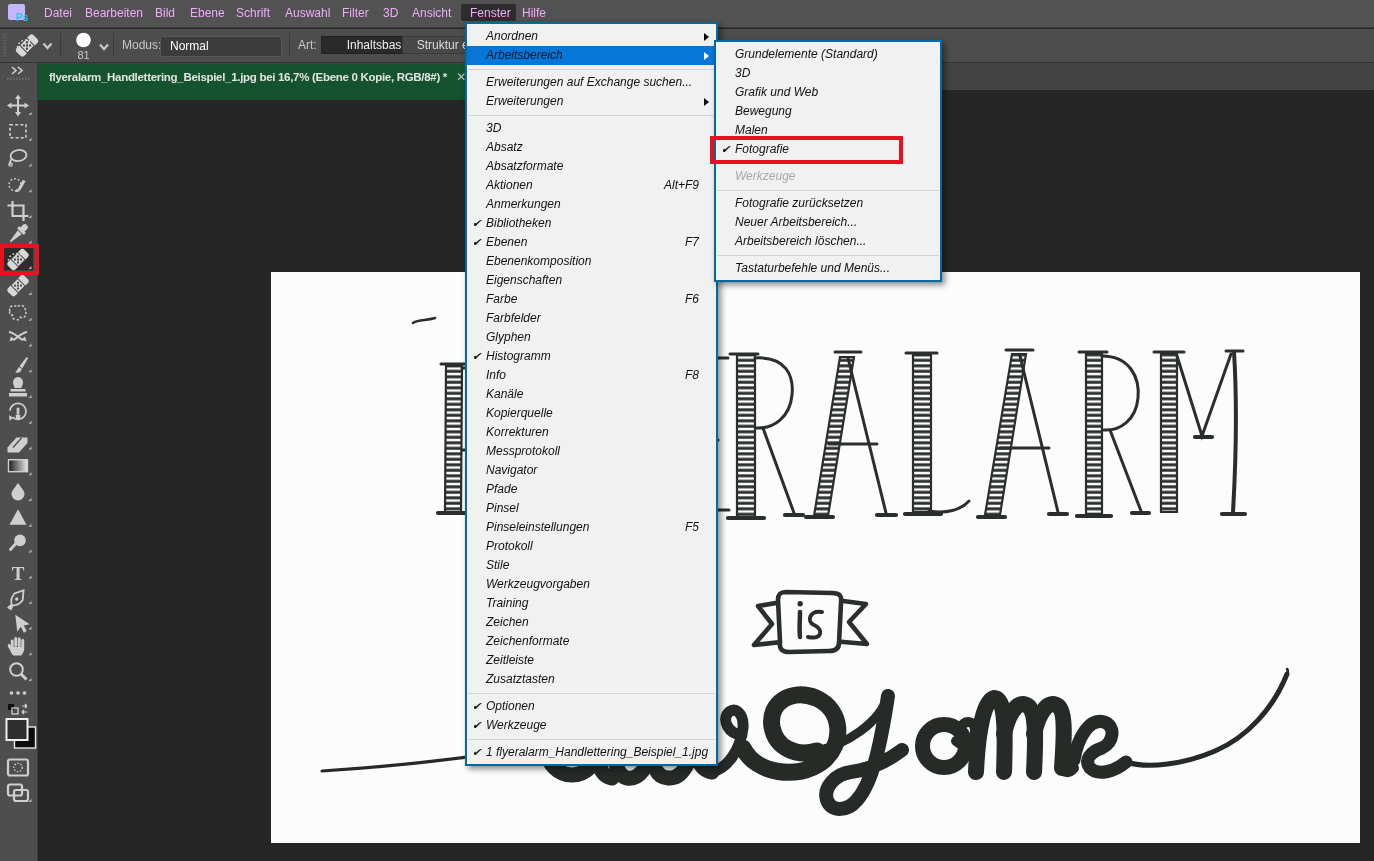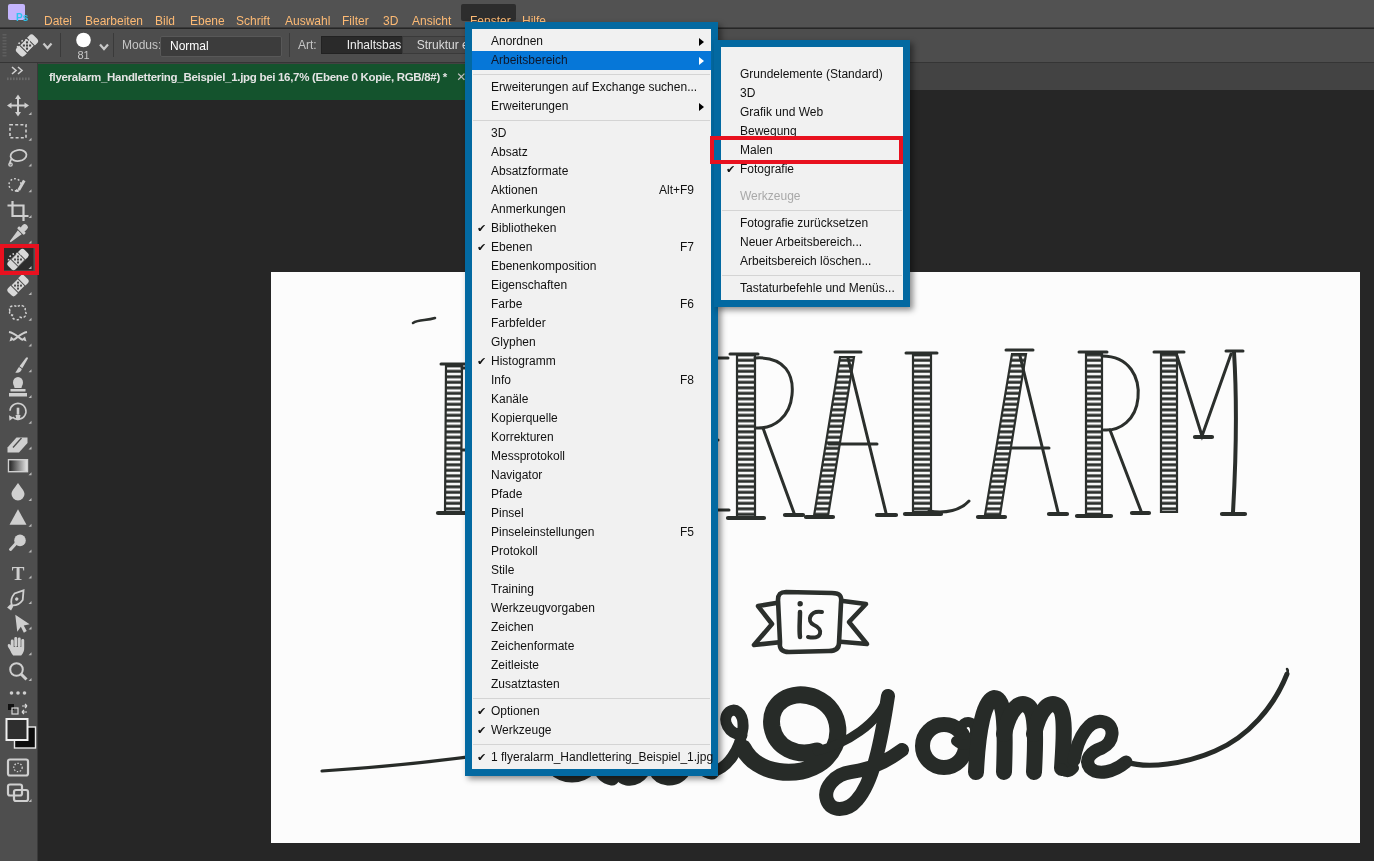--- a/index.html
+++ b/index.html
@@ -3,40 +3,40 @@
 <meta charset="utf-8">
 <style>
   * { margin:0; padding:0; box-sizing:border-box; }
   html,body { width:1374px; height:861px; overflow:hidden; }
   body { font-family:"Liberation Sans", sans-serif; position:relative; background:#262626; }
   #root { position:absolute; left:0; top:0; width:1374px; height:861px; }
   .abs { position:absolute; }
 
   
   #menubar { left:0; top:0; width:1374px; height:28px; background:#525252; border-bottom:1px solid #393939; z-index:30; }
-  .mitem { position:absolute; top:0; height:27px; line-height:27px; color:#fdba74; font-size:12px;margin-top:8px; }
+  .mitem { position:absolute; top:0; height:27px; line-height:27px; color:#f0abfc; font-size:12px; }
   #fhl { position:absolute; left:461px; top:4px; width:55px; height:17px; background:#2d2d2d; border-radius:2px; }
   #pslogo { position:absolute; left:8px; top:4px; width:17px; height:16px; background:#02131f; border:8px solid #c4b5fd; border-radius:2px; color:#2cc4ef; font-size:10px; font-weight:bold; text-align:center; line-height:12px; }
 
   #optbar { left:0; top:29px; width:1374px; height:33px; background:#4d4d4d; z-index:20; }
   .olabel { position:absolute; color:#c6c6c6; font-size:12px; top:9px; }
 
   #tabstrip { left:0; top:62px; width:1374px; height:28px; background:#434343; border-top:1px solid #353535; z-index:5; }
   #tab { position:absolute; left:38px; top:1px; width:436px; height:36px; white-space:nowrap; overflow:hidden; background:#14532d; color:#e4e4e4; font-size:11.5px; font-weight:bold; line-height:27px; letter-spacing:-0.3px; }
   #tab .x { position:absolute; right:8px; top:0; color:#c2c2c2; font-weight:normal; font-size:12px; }
 
   #toolbar { left:0; top:63px; width:38px; height:798px; background:#4e4e4e; border-right:1px solid #3a3a3a; z-index:6; }
 
   #docwhite { left:271px; top:272px; width:1089px; height:571px; background:#fcfcfc; z-index:1; }
   #lettering { left:271px; top:272px; width:1089px; height:571px; z-index:2; }
 
   
-  .menupanel { position:absolute; background:#f1f1f1; border:7px solid #0369a1; box-shadow:3px 3px 6px rgba(0,0,0,0.45); font-size:12px; color:#111; z-index:40; }
+  .menupanel { position:absolute; background:#f1f1f1; border:2px solid #0369a1; box-shadow:3px 3px 6px rgba(0,0,0,0.45); font-size:12px; color:#111; z-index:40;font-style:italic; }
   #mainmenu { left:465px; top:22px; width:253px; padding:3px 0 2px 0; }
-  #submenu  { left:714px; top:40px; width:196px; padding:18px 0 2px 0; z-index:41; }
+  #submenu  { left:714px; top:40px; width:228px; padding:3px 0 2px 0; z-index:41; }
   .mi { position:relative; height:19px; line-height:19px; padding-left:19px; white-space:nowrap; }
   .mi.hl { background:#0677d8; color:#0f172a; }
   .mi.dis { color:#a9a9a9; }
   .mi .chk { position:absolute; left:5px; top:0; width:14px; font-size:11px; }
   .mi .sc { position:absolute; right:17px; top:0; }
   .mi .arr { position:absolute; right:7px; top:5.5px; width:0; height:0; border-left:5px solid #000; border-top:4px solid transparent; border-bottom:4px solid transparent; }
   .mi.hl .arr { border-left-color:#fff; }
   .msep { height:8px; position:relative; }
   .msep:after { content:""; position:absolute; left:1px; right:1px; top:3.5px; height:1px; background:#d4d4d4; }
   .mspace { height:8px; }
@@ -357,22 +357,22 @@
     <div class="mi">Kanäle</div>
     <div class="mi">Kopierquelle</div>
     <div class="mi">Korrekturen</div>
     <div class="mi">Messprotokoll</div>
     <div class="mi">Navigator</div>
     <div class="mi">Pfade</div>
     <div class="mi">Pinsel</div>
     <div class="mi">Pinseleinstellungen<span class="sc">F5</span></div>
     <div class="mi">Protokoll</div>
     <div class="mi">Stile</div>
+    <div class="mi">Werkzeugvorgaben</div>
     <div class="mi">Training</div>
-    <div class="mi">Werkzeugvorgaben</div>
     <div class="mi">Zeichen</div>
     <div class="mi">Zeichenformate</div>
     <div class="mi">Zeitleiste</div>
     <div class="mi">Zusatztasten</div>
     <div class="msep"></div>
     <div class="mi"><span class="chk">✔</span>Optionen</div>
     <div class="mi"><span class="chk">✔</span>Werkzeuge</div>
     <div class="msep"></div>
     <div class="mi"><span class="chk">✔</span>1 flyeralarm_Handlettering_Beispiel_1.jpg</div>
   </div>

